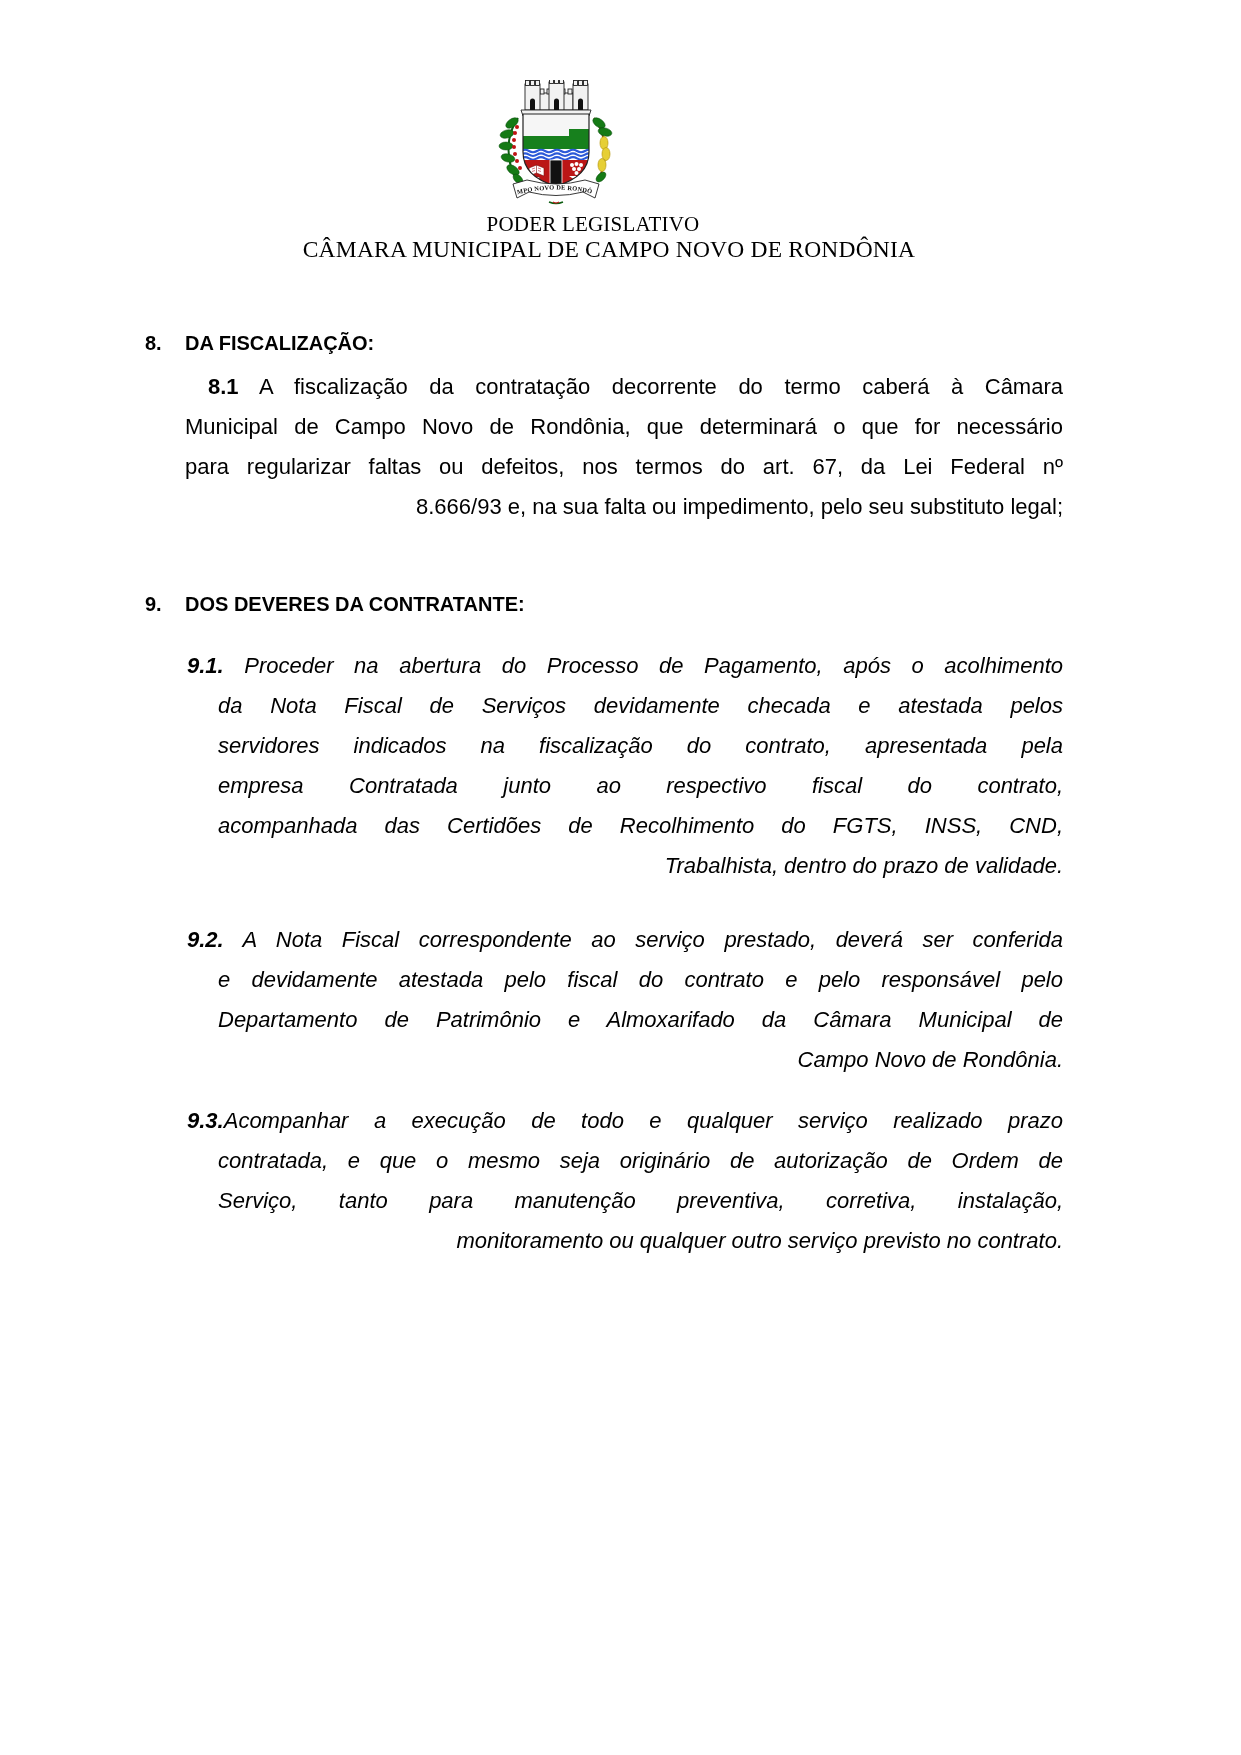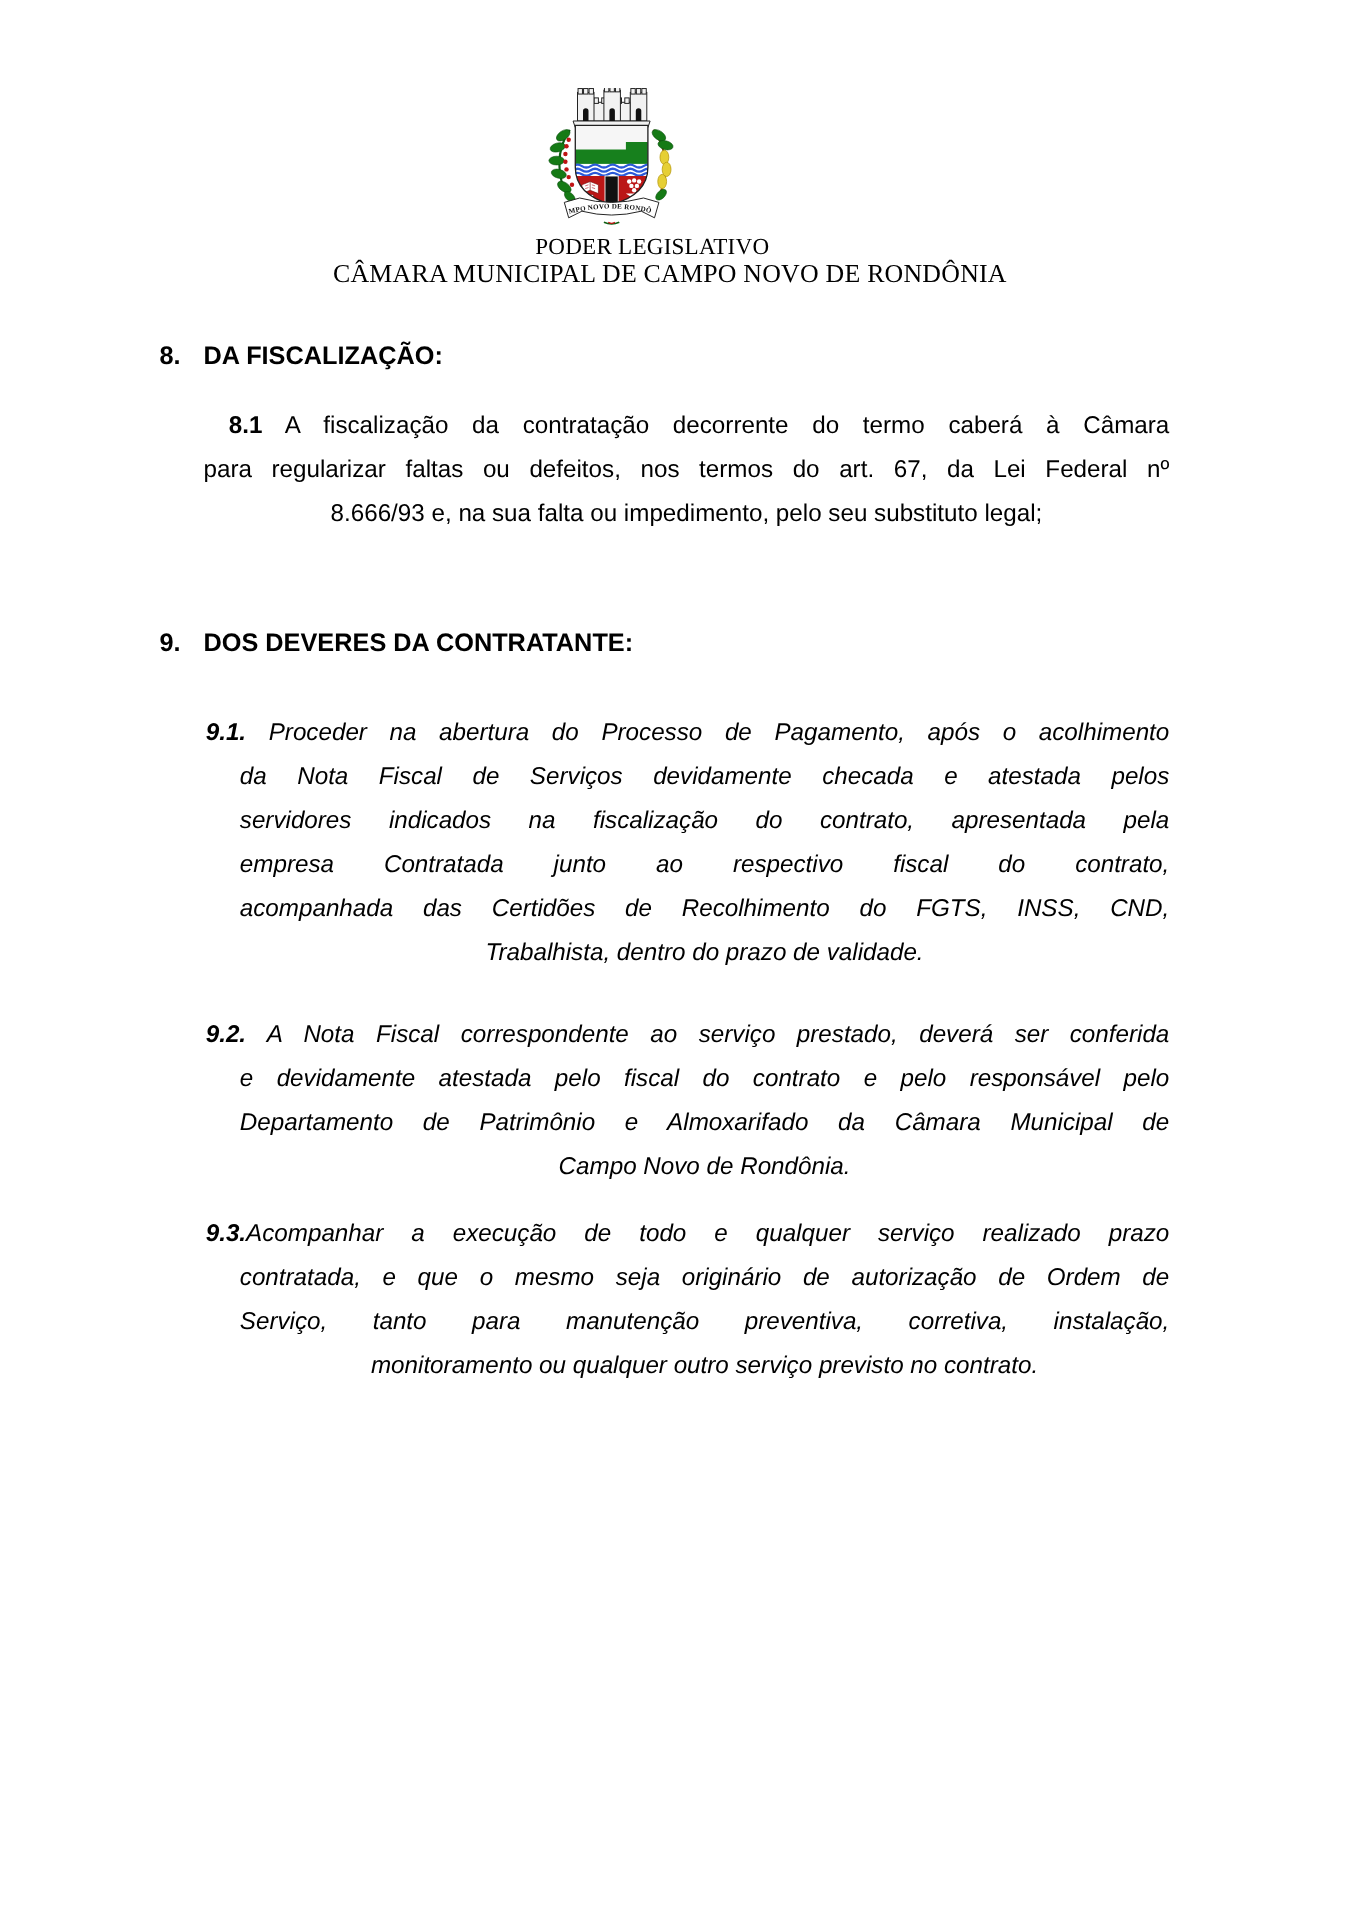--- a/index.html
+++ b/index.html
@@ -8,34 +8,34 @@
     background:#ffffff;color:#000;overflow:hidden;
     font-family:"Liberation Sans",sans-serif;
   }
   
   .logo{position:absolute;top:80px;left:487px;width:138px;height:128px;}
   .org-line{position:absolute;left:0;right:55px;text-align:center;
     font-family:"Liberation Serif",serif;letter-spacing:.2px;}
   .org1{top:212px;font-size:21px;}
   .org2{top:236px;font-size:23.5px;margin-left:32px;}
   
-  .heading{position:absolute;left:145px;font-weight:bold;font-size:23px;line-height:30px;}
+  .heading{position:absolute;left:145px;font-weight:bold;font-size:20px;line-height:30px;margin-top:20px;}
   .h8{top:308px;}
   .h9{top:569px;}
   .hnum{display:inline-block;width:40px;}
   
   .para,.item{position:absolute;font-size:22px;line-height:40px;}
   .para{left:185px;width:878px;}
   .p81{top:367px;}
   .item{left:187px;width:876px;font-style:italic;}
   .i91{top:646px;}
   .i92{top:920px;}
   .i93{top:1101px;}
   .jl{text-align:justify;text-align-last:justify;}
-  .ll{text-align:center;}
+  .ll{text-align:right;}
   .first81{padding-left:23px;}
   .cont{padding-left:31px;}
   .bold{font-weight:bold;margin-top:32px;}
   .line{white-space:normal;}
 </style>
 </head>
 <body>
 
 <div class="page">
 
@@ -158,20 +158,21 @@
 
   <div class="org-line org1">PODER LEGISLATIVO</div>
   <div class="org-line org2">CÂMARA MUNICIPAL DE CAMPO NOVO DE RONDÔNIA</div>
 
   <div class="heading h8">
     <span class="hnum">8.</span><span>DA FISCALIZAÇÃO:</span>
   </div>
 
   <div class="para p81">
     <div class="line jl first81"><span class="bold">8.1</span> <span>A fiscalização da contratação decorrente do termo caberá à Câmara</span></div>
+    <div class="line jl">Municipal de Campo Novo de Rondônia, que determinará o que for necessário</div>
     <div class="line jl">para regularizar faltas ou defeitos, nos termos do art. 67, da Lei Federal nº</div>
     <div class="line ll">8.666/93 e, na sua falta ou impedimento, pelo seu substituto legal;</div>
   </div>
 
   <div class="heading h9">
     <span class="hnum">9.</span><span>DOS DEVERES DA CONTRATANTE:</span>
   </div>
 
   <div class="item i91">
     <div class="line jl"><span class="bold">9.1.</span> <span>Proceder na abertura do Processo de Pagamento, após o acolhimento</span></div>

